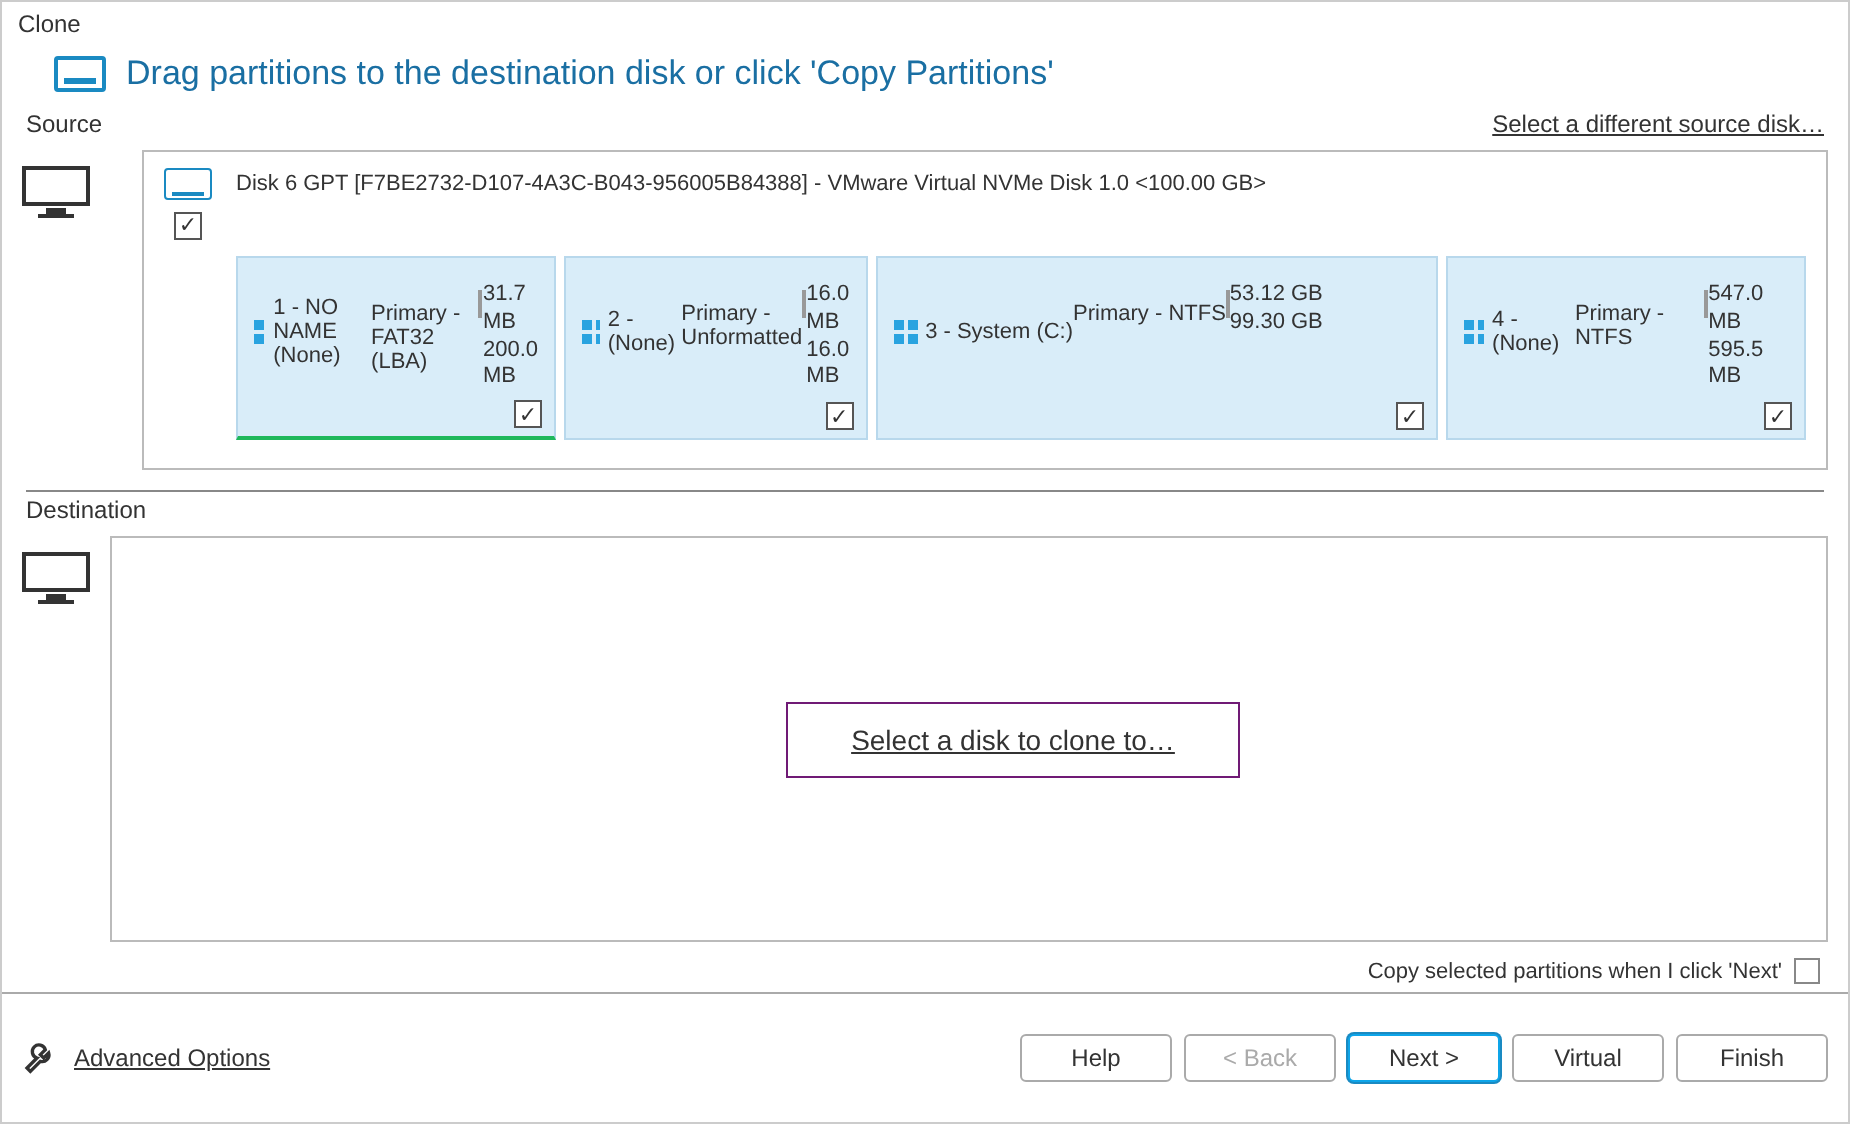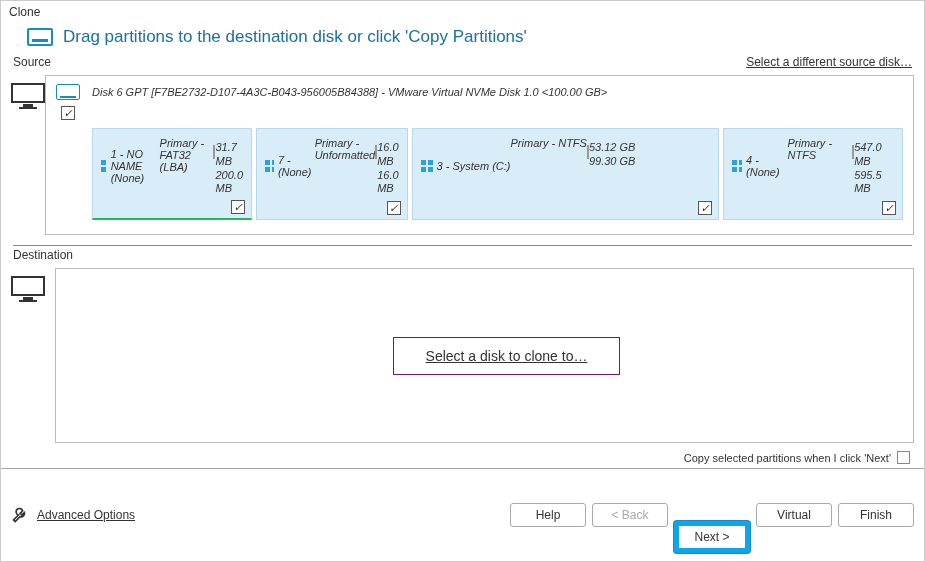--- a/index.html
+++ b/index.html
@@ -53,22 +53,21 @@
     color:#333;
   }
   .link {
     color:#333;
     text-decoration: underline;
     cursor: pointer;
   }
   .source-area {
     display:flex;
     padding: 4px 10px 4px 10px;
-    gap: 0;
-    font-style: italic;
+    gap: 26px;
   }
   .monitor-icon {
     margin-top: 8px;
     width: 34px;
     height: 28px;
   }
   .monitor-icon .screen {
     width:34px; height:20px; border:2px solid #333;
   }
   .monitor-icon .stand {
@@ -117,21 +116,21 @@
     display:flex; align-items:center; gap:4px; font-size:11px; color:#333;
   }
   .winlogo {
     width:12px; height:12px; display:inline-block;
     background:
       linear-gradient(#29a3e0,#29a3e0) 0 0/5px 5px no-repeat,
       linear-gradient(#29a3e0,#29a3e0) 7px 0/5px 5px no-repeat,
       linear-gradient(#29a3e0,#29a3e0) 0 7px/5px 5px no-repeat,
       linear-gradient(#29a3e0,#29a3e0) 7px 7px/5px 5px no-repeat;
   }
-  .part .sub { font-size:11px; color:#333; margin-top:2px;}
+  .part .sub { font-size:11px; color:#333; margin-top:16px;}
   .bar {
     margin-top:10px;
     height:14px;
     background:#fff;
     border:1px solid #999;
     position:relative;
     overflow:hidden;
   }
   .bar .fill { height:100%; background:#19a7e0; }
   .bar .fill.red { background:#e02020; }
@@ -176,21 +175,21 @@
     display:flex; justify-content:flex-end; align-items:center;
     padding:4px 14px; font-size:11px; gap:6px;
   }
   .copy-row .box {
     width:13px; height:13px; border:1px solid #888; background:#fff;
   }
   .footer {
     border-top:1px solid #aaa;
     display:flex;
     align-items:center;
-    padding:8px 10px;
+    padding:20px 10px;
     gap:6px;
   }
   .spanner {
     width:20px; height:20px; position:relative;
   }
   .spanner svg { width:20px; height:20px; }
   .footer .adv {
     text-decoration:underline; color:#333; font-size:12px;
   }
   .footer .spacer { flex:1; }
@@ -199,23 +198,22 @@
     padding:4px 10px;
     border:1px solid #aaa;
     background:#fff;
     border-radius:3px;
     font-size:12px;
     color:#333;
     text-align:center;
     cursor:pointer;
   }
   .btn.primary {
-    border:5px solid #0ea5e9;
+    border:1px solid #0ea5e9;
     box-shadow:0 0 0 1px #1a8ac2;
-    margin-top:44px;
   }
   .btn.disabled {
     color:#aaa;
     cursor:default;
   }
 </style>
 </head>
 <body>
 
 <div class="titlebar">Clone</div>
@@ -258,21 +256,21 @@
         <div class="sizes">
           <div>31.7 MB</div>
           <div>200.0 MB</div>
         </div>
         <span class="chk">✓</span>
       </div>
 
       <div class="part" style="flex:0 0 130px">
         <div class="h">
             <span class="winlogo"></span>
-          <span>7 -   (None)</span>
+          <span>2 -   (None)</span>
           </div>
         <div class="sub">Primary - Unformatted</div>
         <div class="bar">
             <div class="fill" style="width:100%"></div>
           </div>
         <div class="sizes">
           <div>16.0 MB</div>
           <div>16.0 MB</div>
         </div>
         <span class="chk">✓</span>

